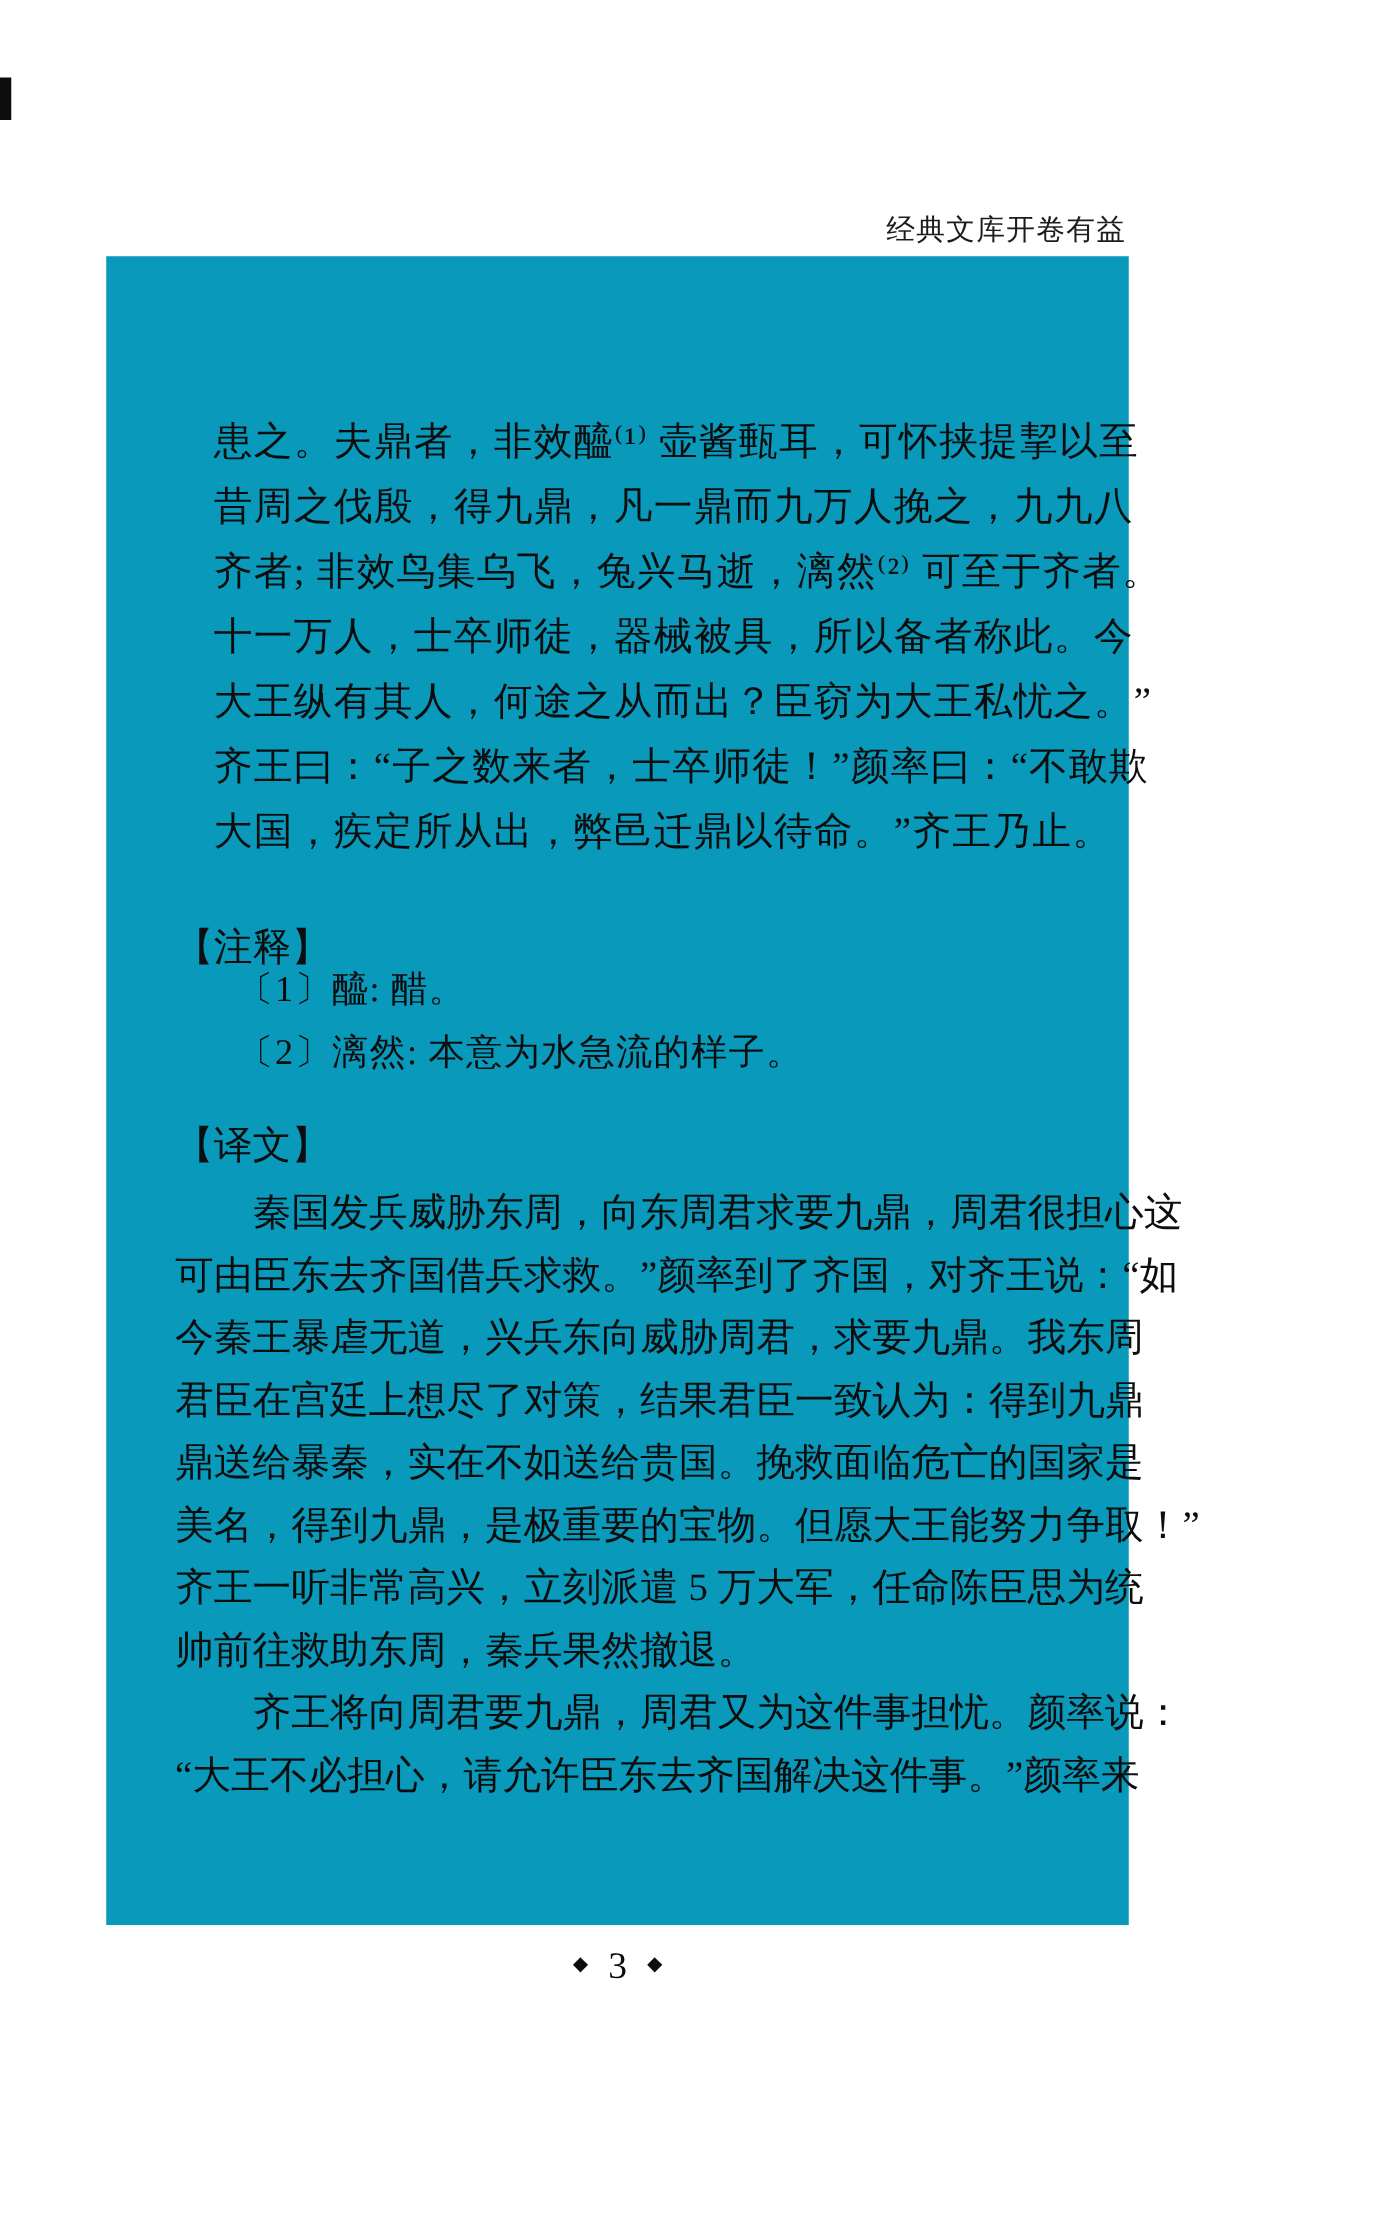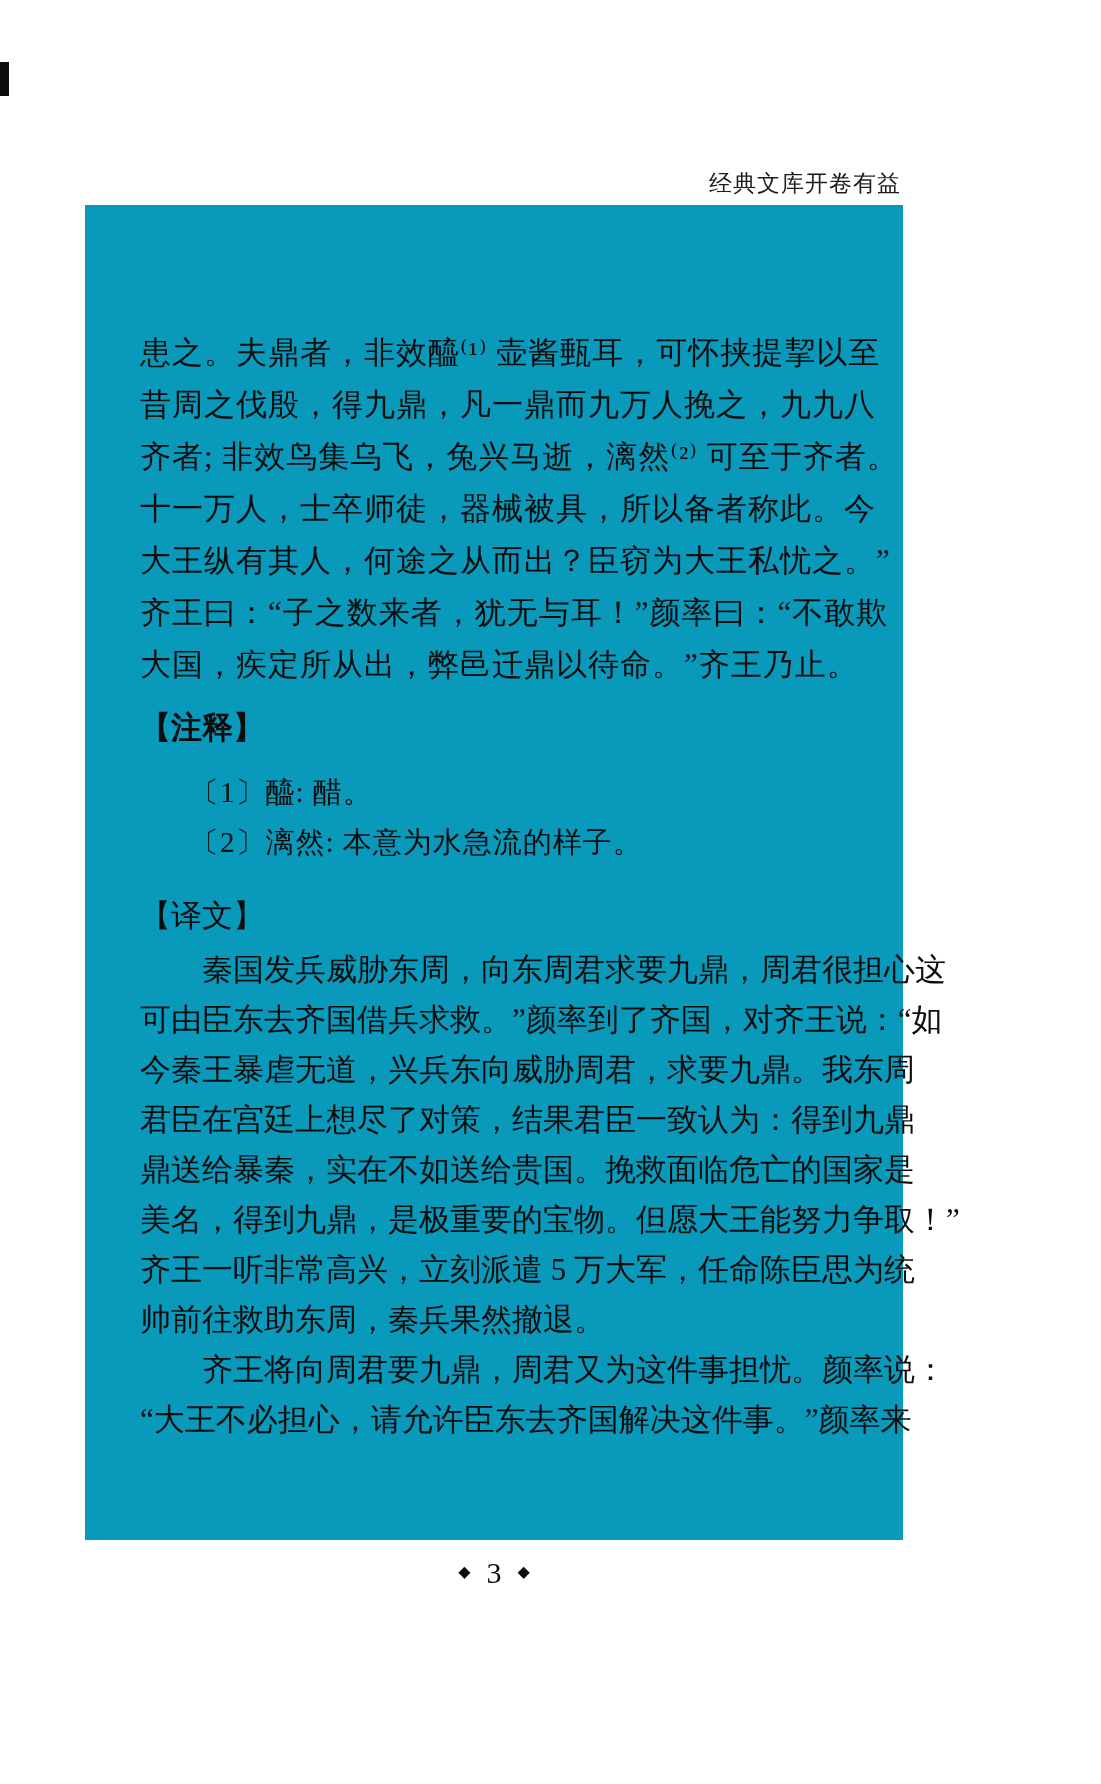--- a/index.html
+++ b/index.html
@@ -26,27 +26,27 @@
     position: absolute; left: 85px; top: 205px;
     width: 818px; height: 1335px;
     background: #0899bb;
   }
 
   .main-text {
     position: absolute; left: 55px; top: 122px; right: 33px;
     font-size: 31px; line-height: 52px; color: #0d0d0d;
     letter-spacing: 1px;
   }
-  .main-text .line { white-space: nowrap; }
+  .main-text .line { white-space: nowrap; margin-left: 31px; }
 
   .section-header {
     position: absolute; left: 55px;
     font-size: 31px; color: #0d0d0d; white-space: nowrap;
   }
-  .notes-header { top: 502px; font-weight: bold; }
+  .notes-header { top: 532px; }
   .trans-header { top: 690px; }
 
   .notes {
     position: absolute; left: 105px; top: 562px; right: 33px;
     font-size: 29px; line-height: 50px; color: #0d0d0d;
     letter-spacing: 1px;
   }
   .notes .line { white-space: nowrap; }
 
   .trans-text {
@@ -76,21 +76,21 @@
   <div class="running-header">经典文库开卷有益</div>
 
   <div class="panel">
 
     <div class="main-text">
         <div class="line">患之。夫鼎者，非效醯⁽¹⁾ 壶酱甀耳，可怀挟提挈以至</div>
         <div class="line">昔周之伐殷，得九鼎，凡一鼎而九万人挽之，九九八</div>
         <div class="line">齐者; 非效鸟集乌飞，兔兴马逝，漓然⁽²⁾ 可至于齐者。</div>
         <div class="line">十一万人，士卒师徒，器械被具，所以备者称此。今</div>
         <div class="line">大王纵有其人，何途之从而出？臣窃为大王私忧之。”</div>
-        <div class="line">齐王曰：“子之数来者，犹无与耳！”颜率曰：“不敢欺</div>
+        <div class="line">齐王曰：“子之数来者，士卒师徒！”颜率曰：“不敢欺</div>
         <div class="line">大国，疾定所从出，弊邑迁鼎以待命。”齐王乃止。</div>
       </div>
 
     <div class="section-header notes-header">【注释】</div>
 
     <div class="notes">
         <div class="line">〔1〕醯: 醋。</div>
         <div class="line">〔2〕漓然: 本意为水急流的样子。</div>
       </div>
 

